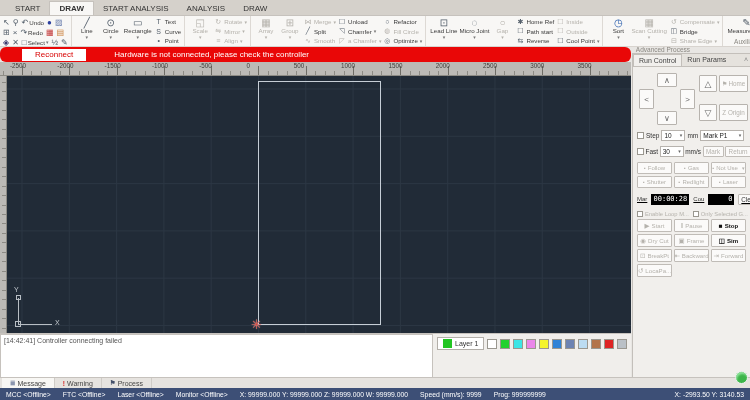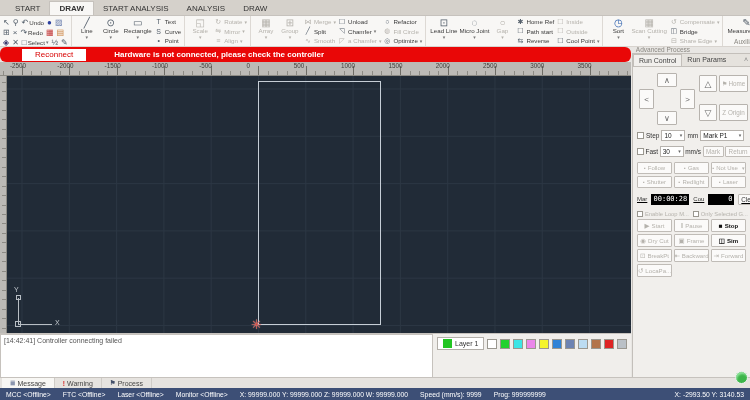--- a/index.html
+++ b/index.html
@@ -32,21 +32,21 @@
   .vrow { display:flex; gap:3px; height:10px; align-items:center; }
   .vitem { display:flex; align-items:center; gap:1px; font-size:6.2px; color:#3a3a3a; white-space:nowrap; }
   .vicon { font-size:8px; line-height:9px; color:#55606c; }
   .dis, .dis * { color:#b5b2ac !important; }
 
   
   .alert { position:absolute; top:47px; left:0; width:631px; height:15px; background:#e90707;
            display:flex; align-items:center;border-radius:6px; }
   .reconnect { margin-left:22px; background:#fff; color:#d80000; font-size:8px; padding:1px 13px;
                border:none; line-height:10px; cursor:pointer; }
-  .alert-msg { color:#fff; font-size:8px; margin-left:28px;font-weight:bold; }
+  .alert-msg { color:#fff; font-size:8px; margin-left:28px; }
 
   
   .hruler { position:absolute; top:62px; left:0; width:631px; height:14px; background:#bcbab6;
             border-bottom:1px solid #8d8b85; overflow:hidden;
             background-image:
               repeating-linear-gradient(90deg,#6e6c66 0 1px,transparent 1px 47.3px),
               repeating-linear-gradient(90deg,#8d8b85 0 1px,transparent 1px 9.46px);
             background-size:631px 9px, 631px 4px;
             background-position:21.5px 100%, 2.6px 100%;
             background-repeat:no-repeat; }

